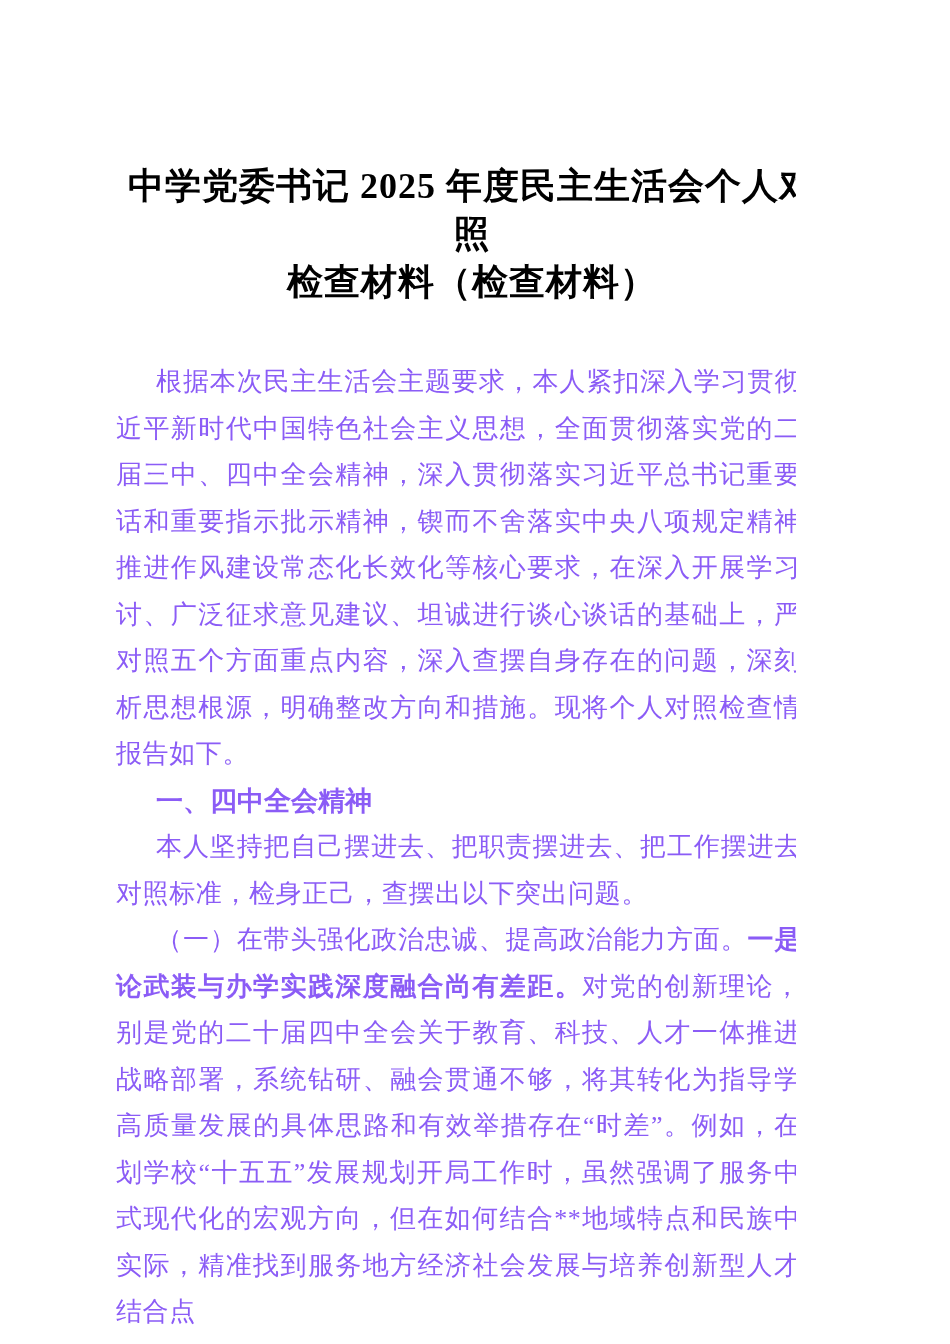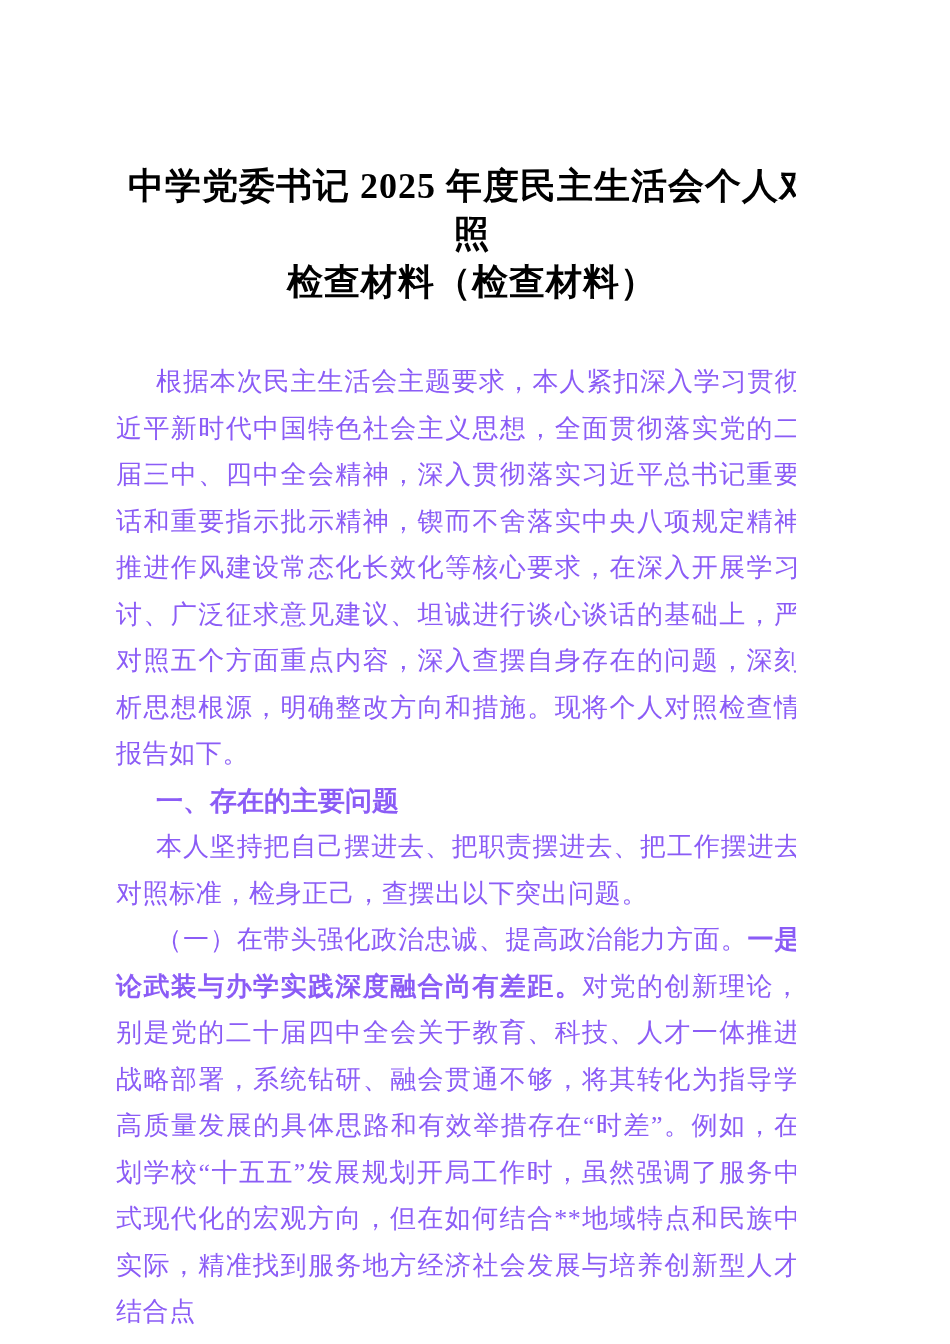--- a/index.html
+++ b/index.html
@@ -61,18 +61,18 @@
 <body>
 
 <div class="page">
   <div class="content">
     <div class="doc-title">
       <div>中学党委书记 2025 年度民主生活会个人对照</div>
       <div>检查材料（检查材料）</div>
     </div>
     <div class="doc-body">
         <p class="para">根据本次民主生活会主题要求，本人紧扣深入学习贯彻习近平新时代中国特色社会主义思想，全面贯彻落实党的二十届三中、四中全会精神，深入贯彻落实习近平总书记重要讲话和重要指示批示精神，锲而不舍落实中央八项规定精神，推进作风建设常态化长效化等核心要求，在深入开展学习研讨、广泛征求意见建议、坦诚进行谈心谈话的基础上，严格对照五个方面重点内容，深入查摆自身存在的问题，深刻剖析思想根源，明确整改方向和措施。现将个人对照检查情况报告如下。</p>
-        <p class="heading">一、存在的主要问题</p>
+        <p class="heading">一、四中全会精神</p>
         <p class="para">本人坚持把自己摆进去、把职责摆进去、把工作摆进去，对照标准，检身正己，查摆出以下突出问题。</p>
         <p class="para"><span>（一）在带头强化政治忠诚、提高政治能力方面。</span><b>一是理论武装与办学实践深度融合尚有差距。</b><span>对党的创新理论，特别是党的二十届四中全会关于教育、科技、人才一体推进的战略部署，系统钻研、融会贯通不够，将其转化为指导学校高质量发展的具体思路和有效举措存在“时差”。例如，在谋划学校“十五五”发展规划开局工作时，虽然强调了服务中国式现代化的宏观方向，但在如何结合**地域特点和民族中学实际，精准找到服务地方经济社会发展与培养创新型人才的结合点</span></p>
       </div>
   </div>
 </div>
 
 </body></html>

